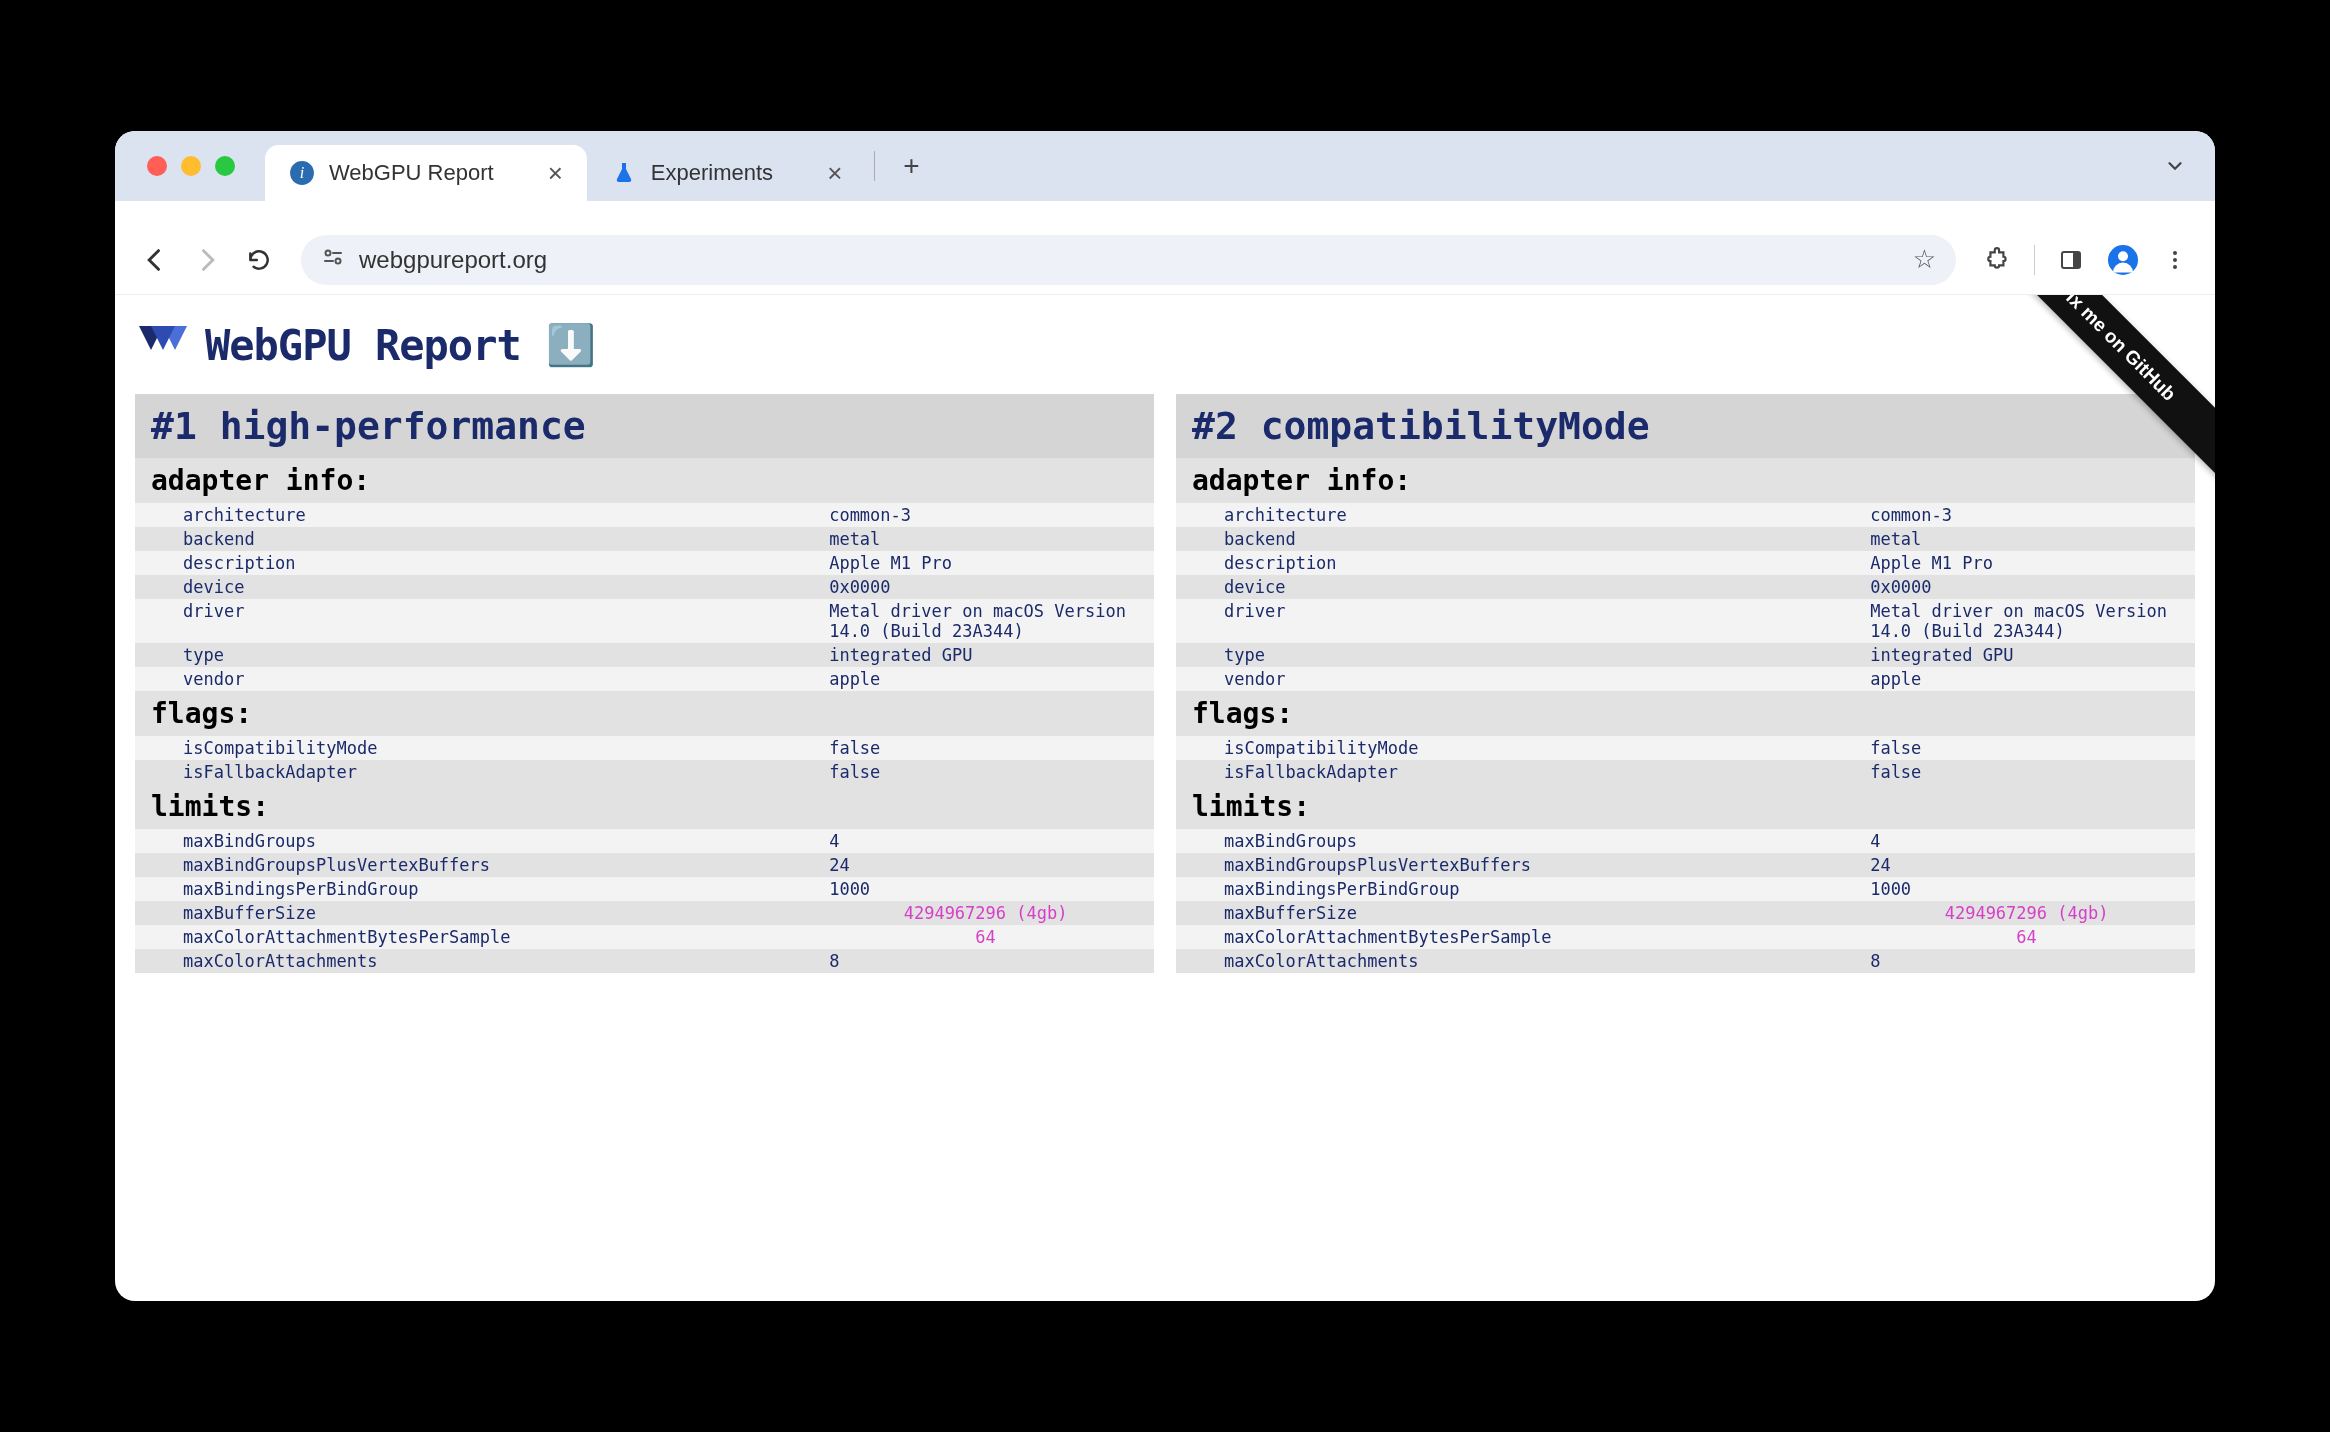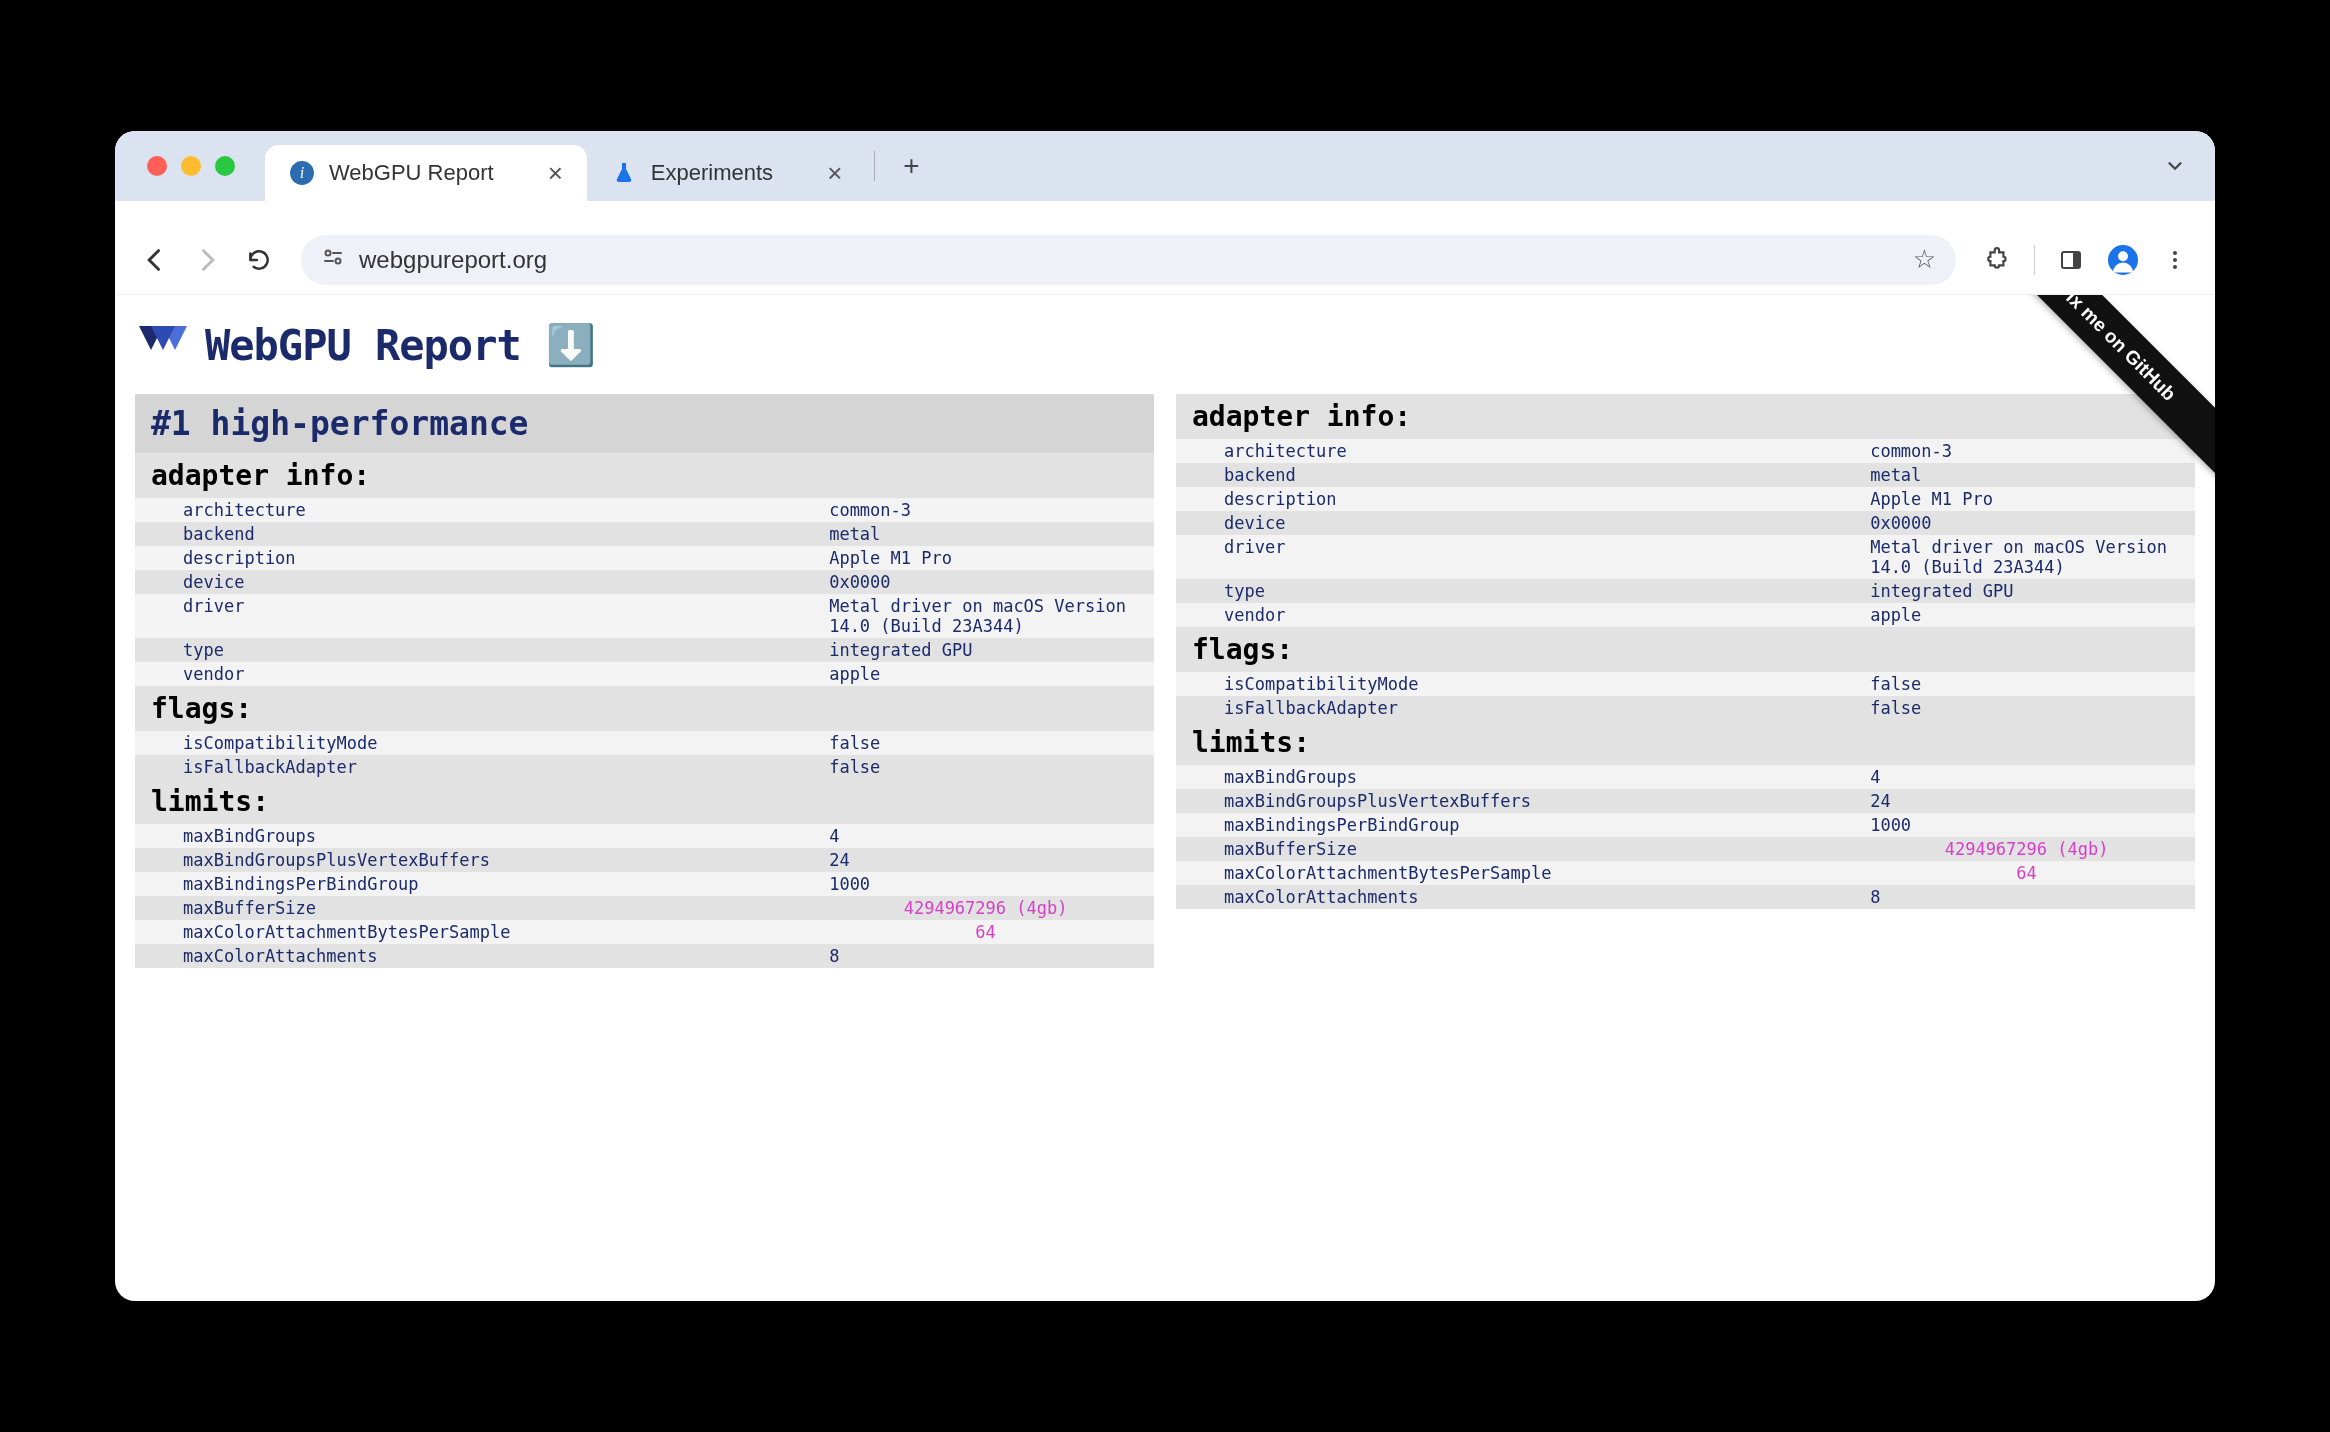--- a/index.html
+++ b/index.html
@@ -130,21 +130,21 @@
 .download-btn {
   font-size: 40px; cursor: pointer; margin-left: 8px;
 }
 .columns {
   display: flex;
   gap: 22px;
 }
 .col { flex: 1; min-width: 0; }
 .col-title {
   background: #d5d5d5;
-  font-size: 33px;
+  font-size: 38px;
   font-weight: 800;
   color: #1b2a6b;
   padding: 10px 16px;
   font-family: "Menlo", "Consolas", monospace;
 }
 .section-title {
   background: #e2e2e2;
   font-size: 28px;
   font-weight: 800;
   color: #000000;
@@ -355,20 +355,21 @@
               <div class="k">maxColorAttachmentBytesPerSample</div>
               <div class="v highlight">64</div>
             </div>
             <div class="row">
               <div class="k">maxColorAttachments</div>
               <div class="v">8</div>
             </div>
           </div>
         </div>
         <div class="col">
+          <div class="col-title">#2 compatibilityMode</div>
           <div class="section-title">adapter info:</div>
           <div class="rows">
             <div class="row">
               <div class="k">architecture</div>
               <div class="v">common-3</div>
             </div>
             <div class="row">
               <div class="k">backend</div>
               <div class="v">metal</div>
             </div>

